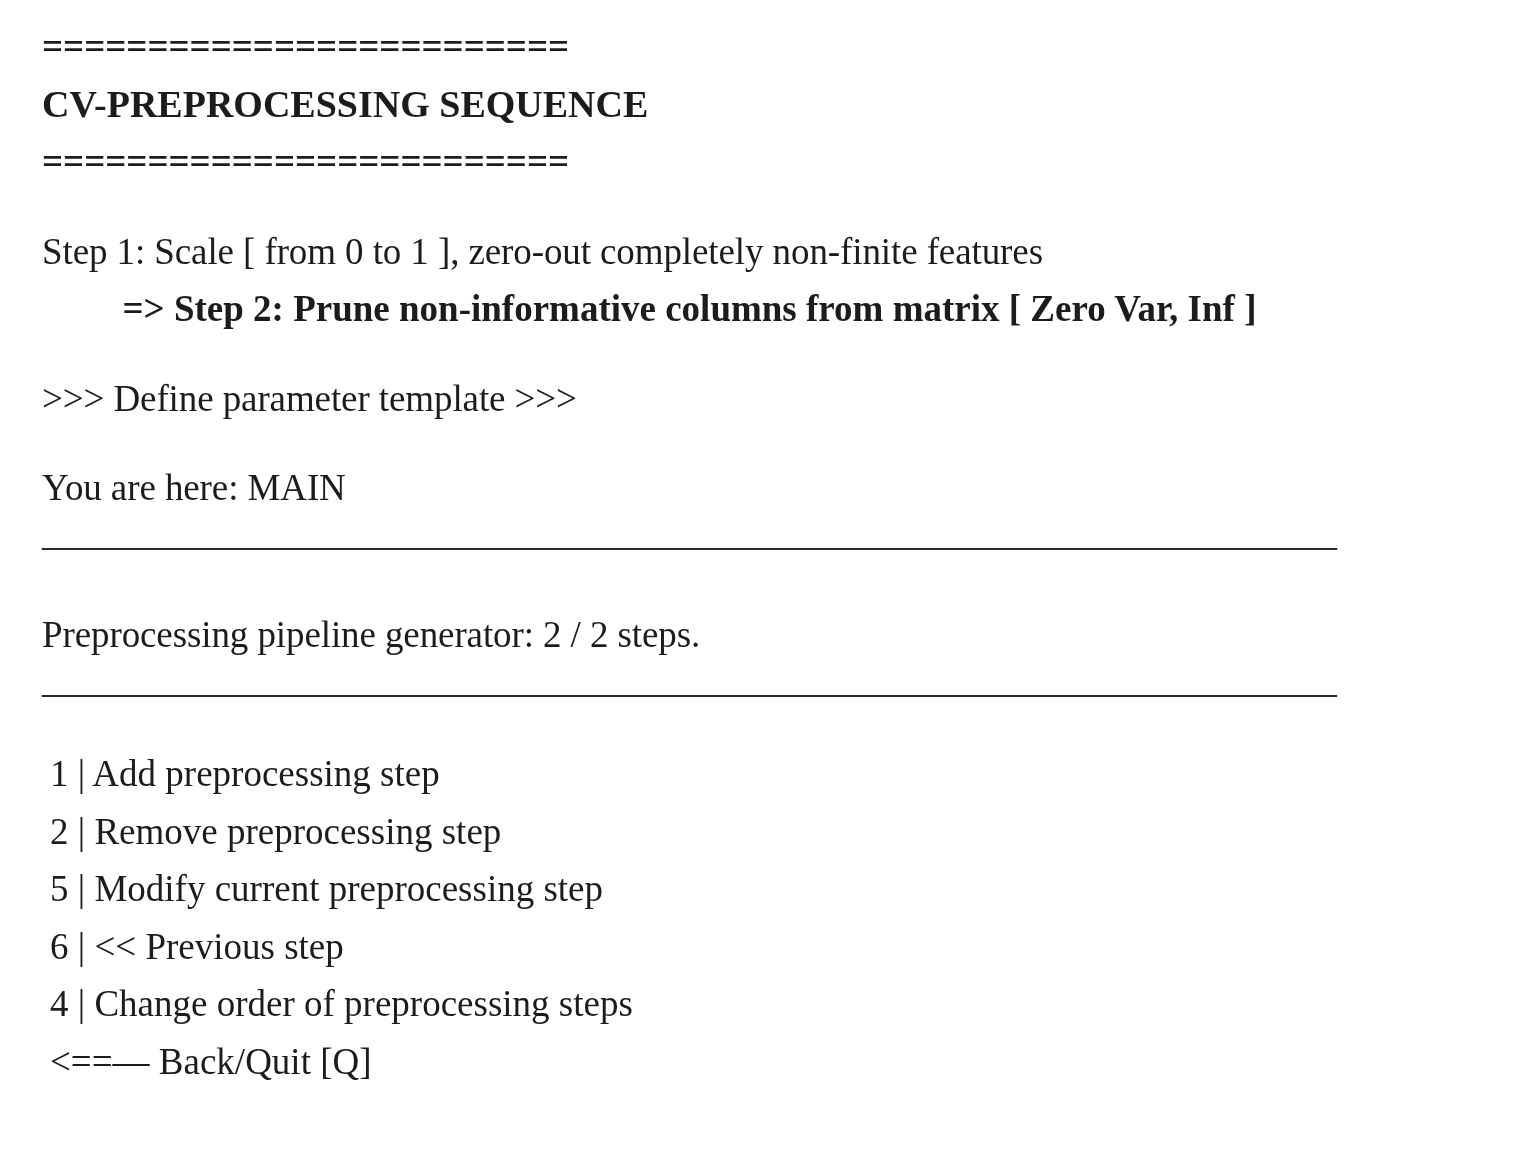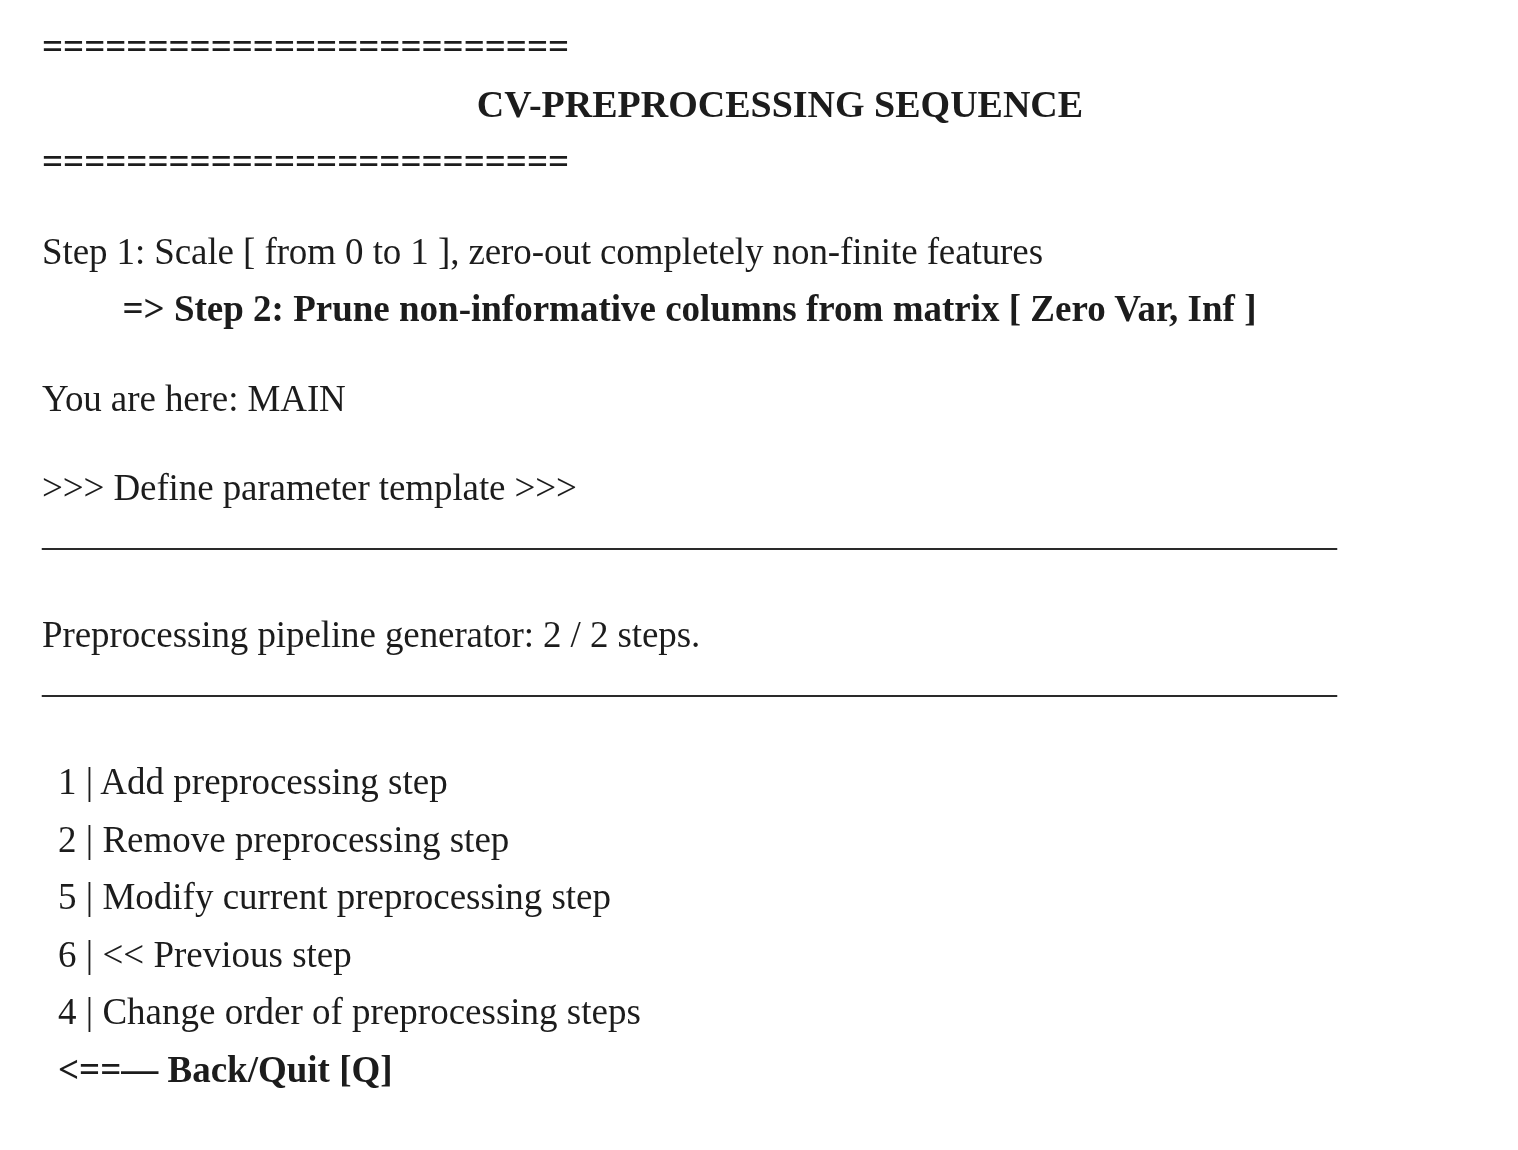--- a/index.html
+++ b/index.html
@@ -41,44 +41,43 @@
     line-height: 57.5px;
     letter-spacing: 0px;
     white-space: pre;
     color: #2a2a2a;
   }
   .title {
     font-weight: bold;
     font-size: 38px;
     line-height: 57.5px;
     white-space: pre;
-    text-align: center;
   }
   .step-current {
     font-weight: bold;
     font-size: 37px;
     line-height: 57.5px;
     max-width: 1295px;
     white-space: normal;
     text-align: center;
   }
   .menu-list {
-    margin: 16px;
+    margin: 8px;
     padding: 0;
     list-style: none;
   }
   .menu-item {
     font-size: 37px;
     line-height: 57.5px;
     white-space: pre;
   }
   .menu-back {
     font-size: 37px;
     line-height: 57.5px;
-    font-weight: bold;
+    font-weight: normal;
     white-space: pre;
   }
   .spacer-line {
     height: 16px;
   }
 </style>
 </head>
 <body>
 
 <div id="terminal-output">
@@ -86,23 +85,23 @@
   <div class="rule-eq">=========================</div>
 
   <div class="title">CV-PREPROCESSING SEQUENCE</div>
 
   <div class="rule-eq">=========================</div>
 
   <div class="line">Step 1: Scale [ from 0 to 1 ], zero-out completely non-finite features</div>
 
   <div class="step-current">=&gt; Step 2: Prune non-informative columns from matrix [ Zero Var, Inf ]</div>
 
+  <div class="line">&gt;&gt;&gt; Define parameter template &gt;&gt;&gt;</div>
+
   <div class="line">You are here: MAIN</div>
-
-  <div class="line">&gt;&gt;&gt; Define parameter template &gt;&gt;&gt;</div>
 
   <div class="rule-dash">———————————————————————————————————</div>
 
   <div class="line">Preprocessing pipeline generator: 2 / 2 steps.</div>
 
   <div class="rule-dash">———————————————————————————————————</div>
 
   <div class="spacer-line"></div>
 
   <ul class="menu-list">

